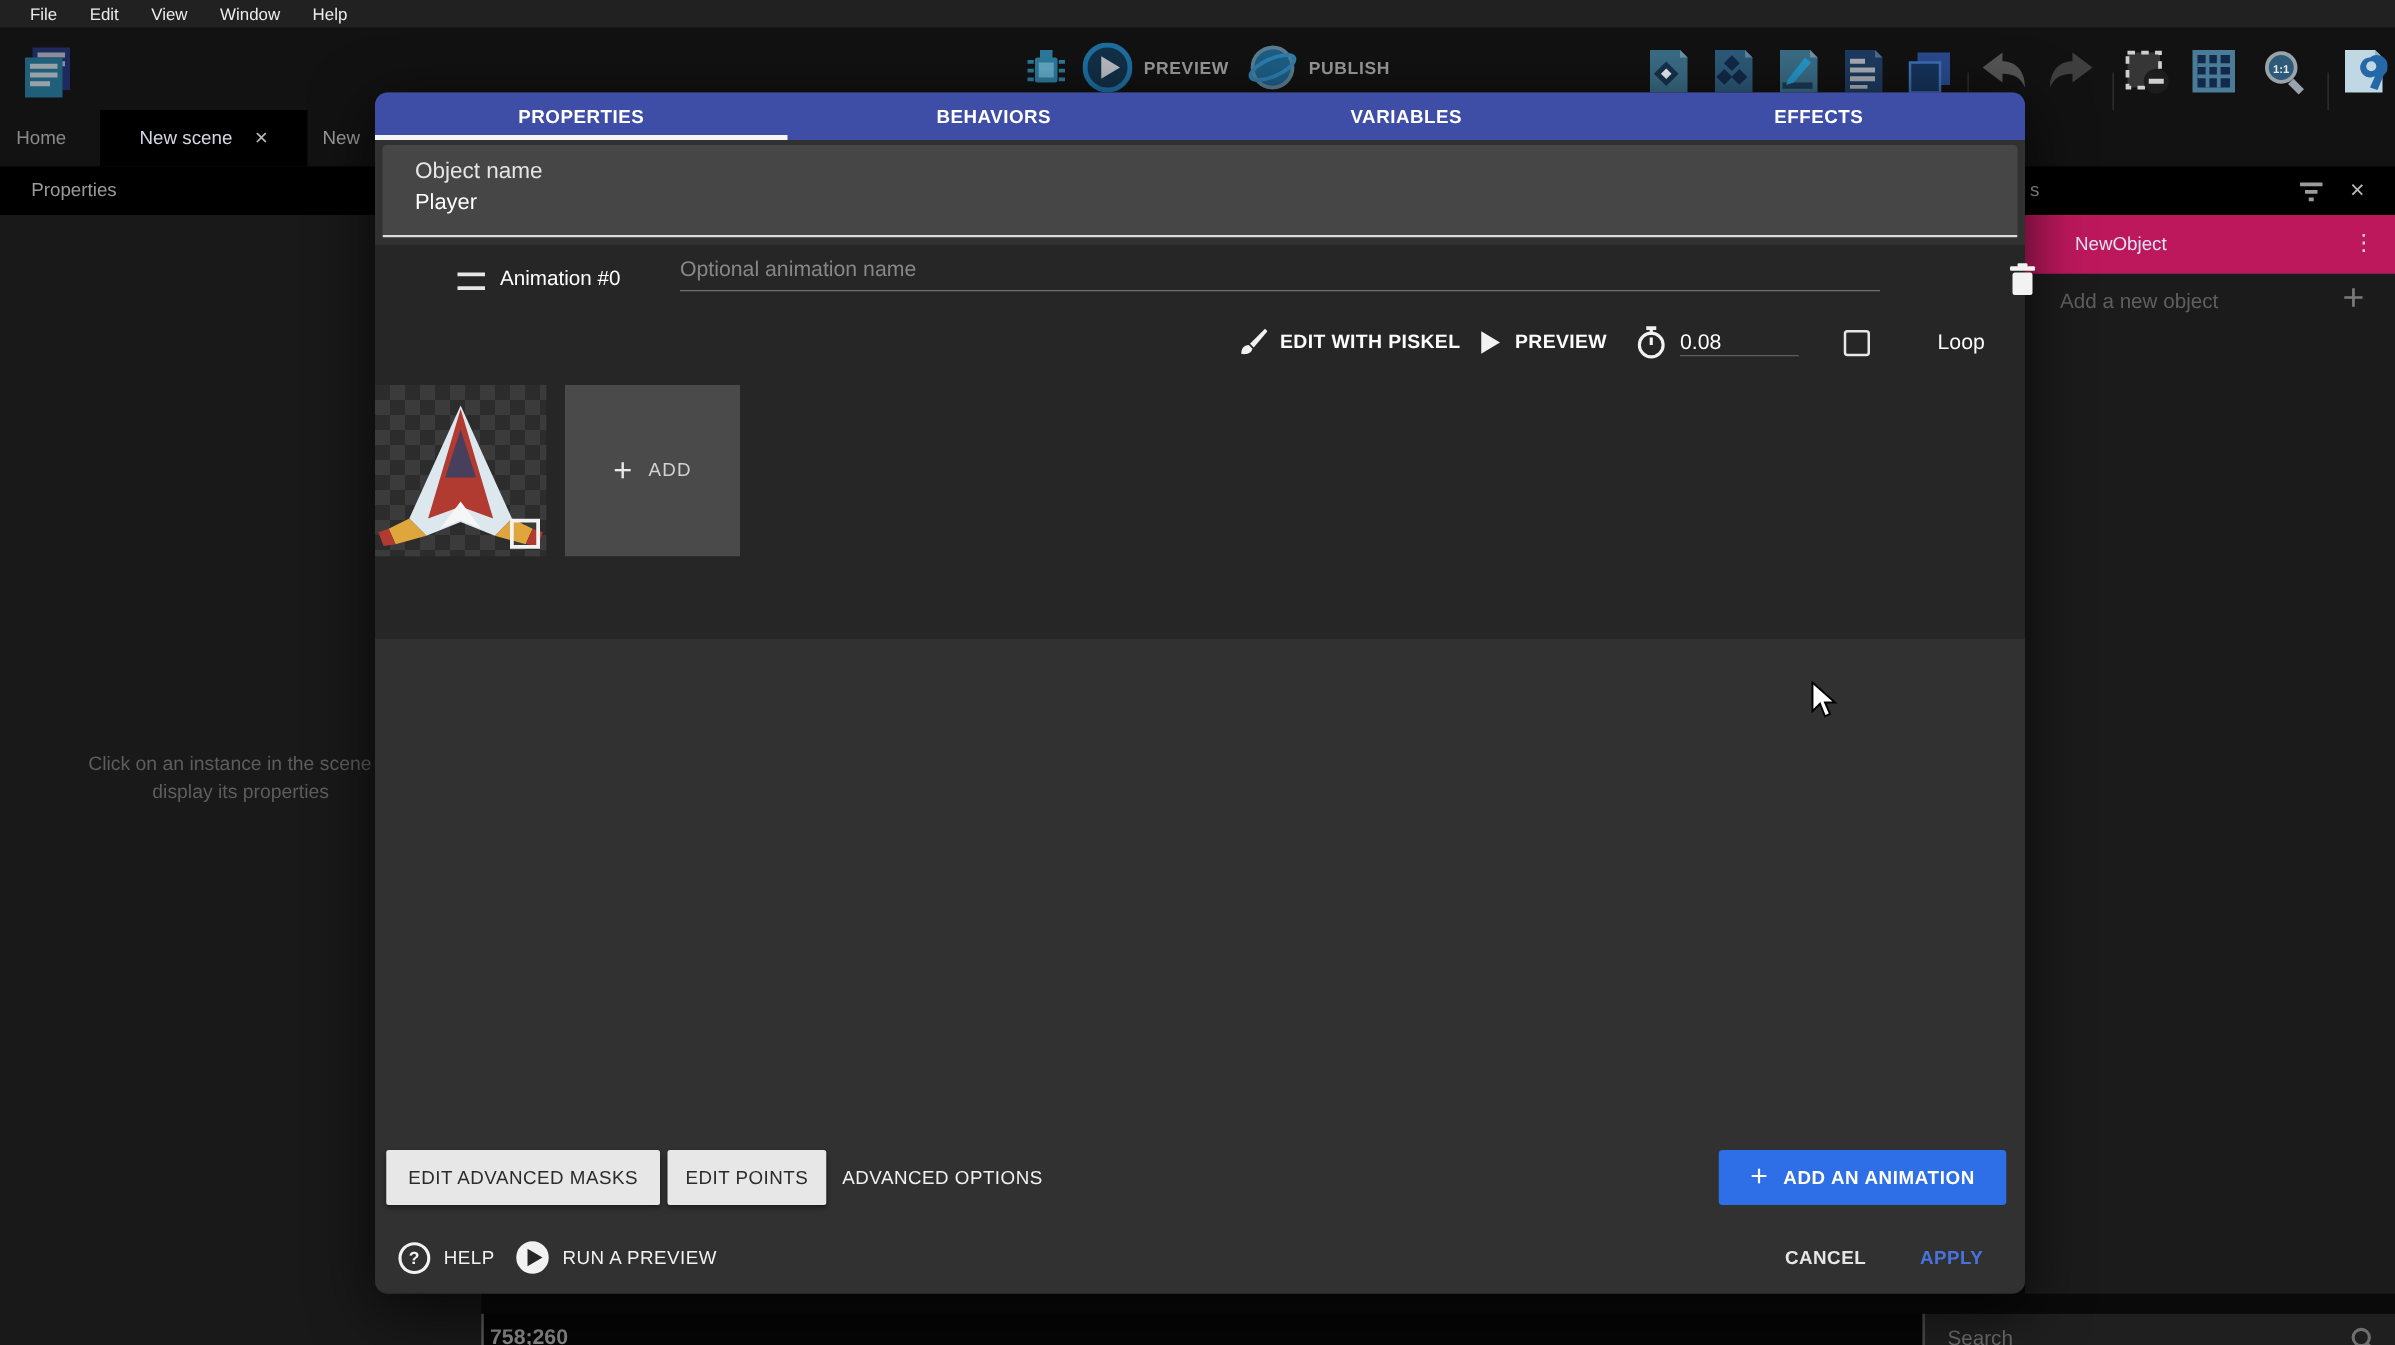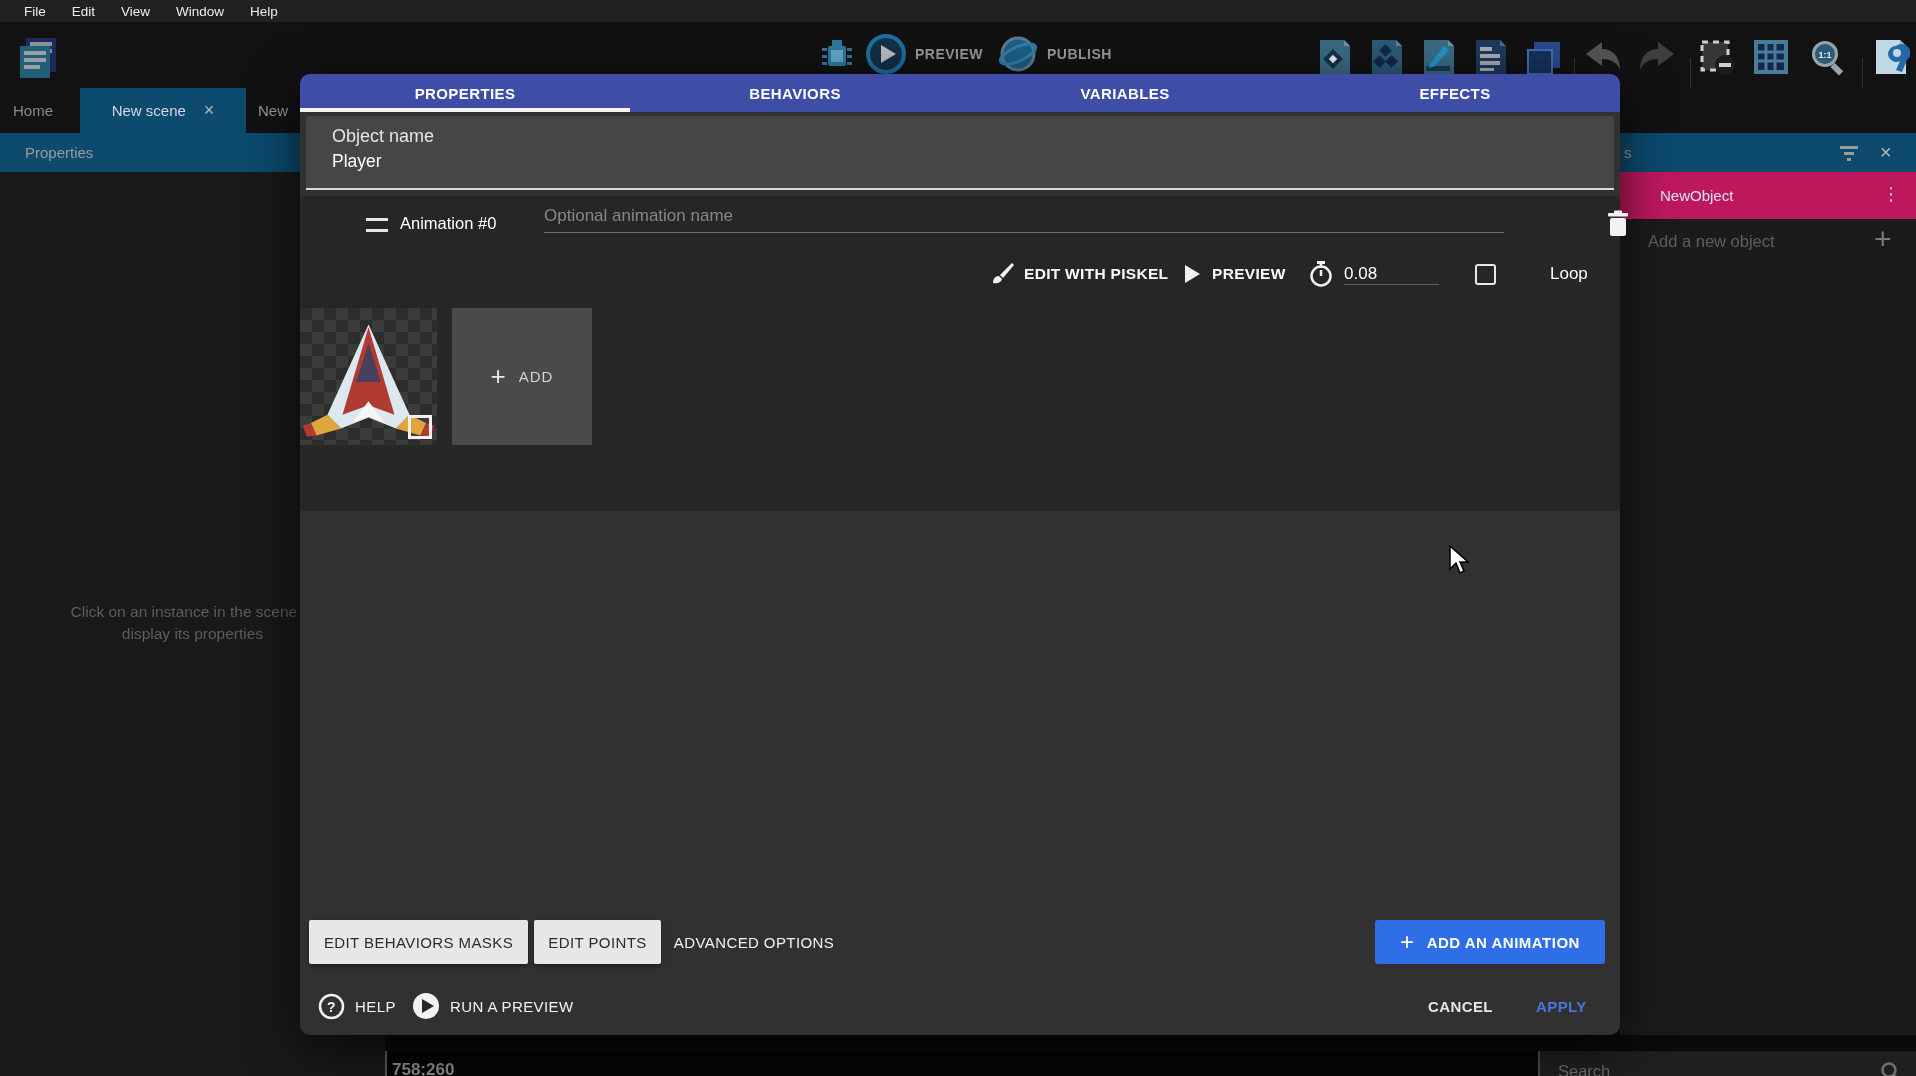--- a/index.html
+++ b/index.html
@@ -14,21 +14,21 @@
   #menubar span { color:#ececec; font-size:13.5px; cursor:default; }
   #toolbar { left:0; top:22px; width:1916px; height:66px; background:#121212; z-index:2; }
   .tbtext { color:#9a9a9a; font-size:14px; font-weight:bold; letter-spacing:0.5px; }
   .tsep { width:1px; background:#333; top:36px; height:40px; }
 
   
   #tabrow { left:0; top:88px; width:1916px; height:45px; background:#121212; z-index:2; }
   .edtab { height:45px; display:flex; align-items:center; justify-content:center;
     font-size:15px; }
   
-  .navybar { background:#0c4a6e; }
+  .navybar { background:#000000; }
   #leftpanel { left:0; top:133px; width:385px; height:943px; background:#191919; z-index:1; }
   #lp-head { left:0; top:0; width:385px; height:39px; display:flex; align-items:center;
     padding-left:25px; color:#9b9b9b; font-size:15px; }
   #lp-msg { left:0; top:468px; width:385px; text-align:center; color:#5d5d5d;
     font-size:15.5px; line-height:22px; }
   #rightpanel { left:1620px; top:133px; width:296px; height:902px; background:#1b1b1b; z-index:1; }
   #rp-head { left:0; top:0; width:296px; height:39px; display:flex; align-items:center;
     color:#9b9b9b; font-size:15px; padding-left:4px; }
   #rp-selected { left:0; top:39px; width:296px; height:47px; background:#be185d;
     display:flex; align-items:center; padding-left:40px; color:#dde3f5; font-size:15px; }
@@ -380,21 +380,21 @@
           <div class="abs" id="framesel"></div>
         </div>
         <div class="abs" id="addframe">
           <span class="plus">+</span>
           <span>ADD</span>
         </div>
       </div>
     </div>
 
     <div class="abs raisedbtn" id="btn-ecm">
-      <span>EDIT BEHAVIORS MASKS</span>
+      <span>EDIT ADVANCED MASKS</span>
     </div>
     <div class="abs raisedbtn" id="btn-ep">
       <span>EDIT POINTS</span>
     </div>
     <div class="abs flatbtn" id="btn-ao">
       <span>ADVANCED OPTIONS</span>
     </div>
     <div class="abs" id="btn-addanim">
       <span class="plus">+</span>
       <span>ADD AN ANIMATION</span>

